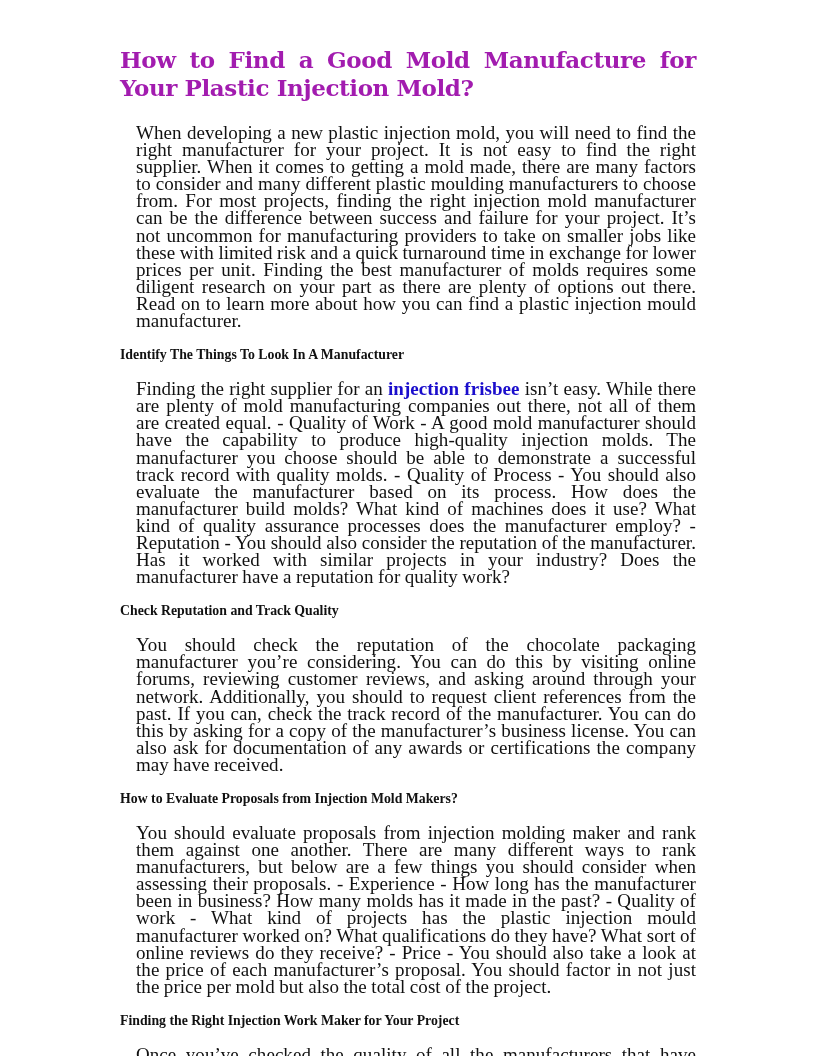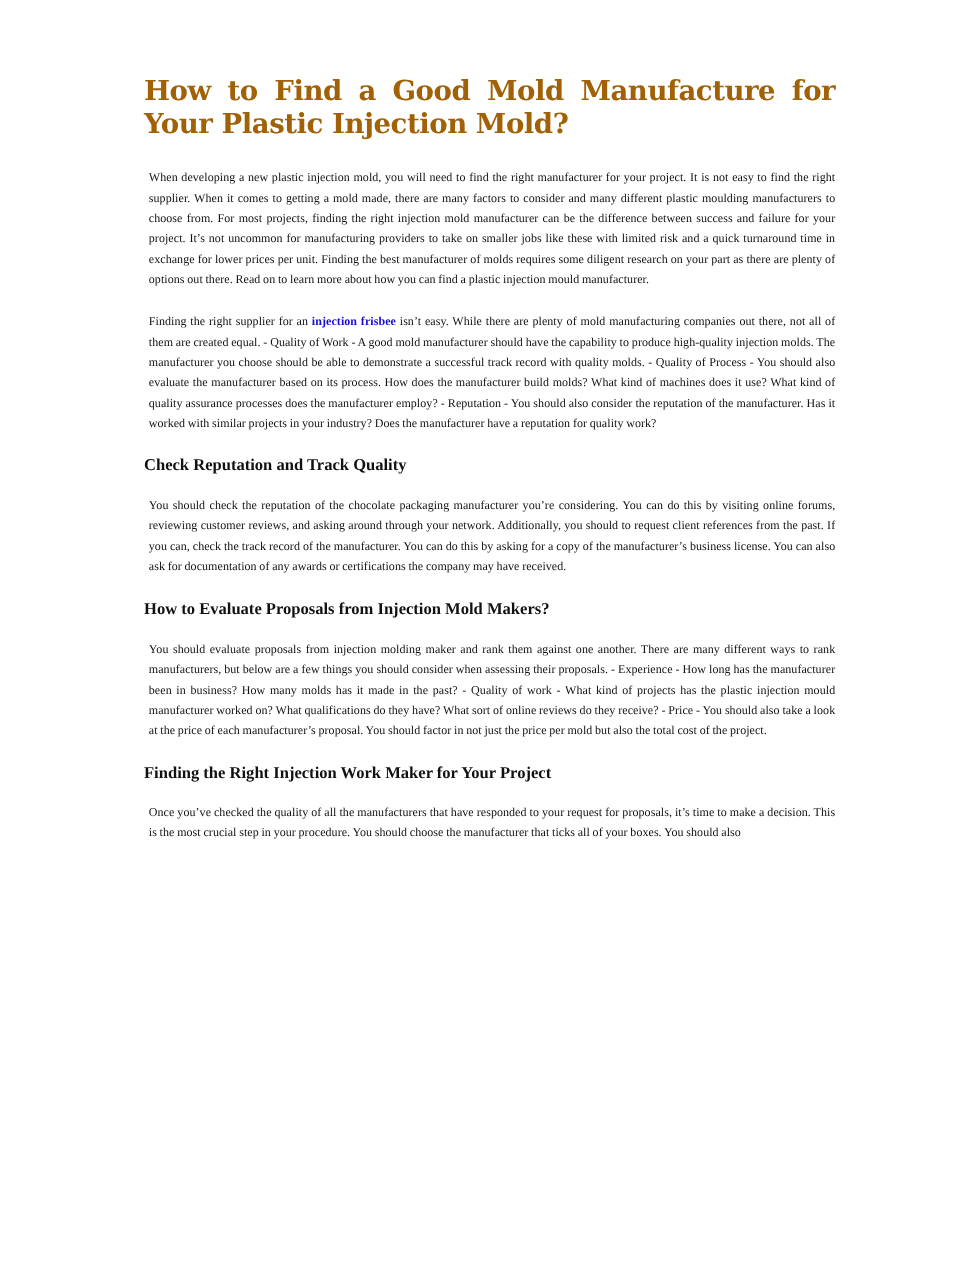--- a/index.html
+++ b/index.html
@@ -22,28 +22,28 @@
       width: 576px;
     }
     .doc-title {
       font-family: "DejaVu Serif", "Liberation Serif", serif;
       font-weight: bold;
       font-size: 23px;
       line-height: 28px;
       letter-spacing: -0.4px;
       text-align: justify;
       text-align-last: left;
-      margin: 16px 0 22px 0;
-      color: #a16207;
+      margin: 0 0 22px 0;
+      color: #a21caf;
     }
     .para {
-      font-size: 10px;
+      font-size: 19px;
       line-height: 17.1px;
       text-align: justify;
-      margin: 0 0 17px 4px;
+      margin: 0 0 17px 16px;
       letter-spacing: 0.05px;
       word-spacing: -0.3px;
     }
     .section-heading {
       font-size: 13.8px;
       line-height: 17px;
       font-weight: bold;
       margin: 0 0 17px 0;
       letter-spacing: 0px;
     }
@@ -54,20 +54,21 @@
     }
   </style>
 </head>
 <body>
 
 <div class="page">
   <h1 class="doc-title">How to Find a Good Mold Manufacture for Your Plastic Injection Mold?</h1>
 
   <p class="para">When developing a new plastic injection mold, you will need to find the right manufacturer for your project. It is not easy to find the right supplier. When it comes to getting a mold made, there are many factors to consider and many different plastic moulding manufacturers to choose from. For most projects, finding the right injection mold manufacturer can be the difference between success and failure for your project. It’s not uncommon for manufacturing providers to take on smaller jobs like these with limited risk and a quick turnaround time in exchange for lower prices per unit. Finding the best manufacturer of molds requires some diligent research on your part as there are plenty of options out there. Read on to learn more about how you can find a  plastic injection mould manufacturer.</p>
 
+  <h2 class="section-heading">Identify The Things To Look In A Manufacturer</h2>
   <p class="para"><span>Finding the right supplier for an </span><a class="link" style="color: rgb(26, 13, 204);">injection frisbee</a><span> isn’t easy. While there are plenty of mold manufacturing companies out there, not all of them are created equal. - Quality of Work - A good mold manufacturer should have the capability to produce high-quality injection molds. The manufacturer you choose should be able to demonstrate a successful track record with quality molds. - Quality of Process - You should also evaluate the manufacturer based on its process. How does the manufacturer build molds? What kind of machines does it use? What kind of quality assurance processes does the manufacturer employ? - Reputation - You should also consider the reputation of the manufacturer. Has it worked with similar projects in your industry? Does the manufacturer have a reputation for quality work?</span></p>
 
   <h2 class="section-heading">Check Reputation and Track Quality</h2>
   <p class="para">You should check the reputation of the chocolate packaging manufacturer you’re considering. You can do this by visiting online forums, reviewing customer reviews, and asking around through your network. Additionally, you should to request client references from the past. If you can, check the track record of the manufacturer. You can do this by asking for a copy of the manufacturer’s business license. You can also ask for documentation of any awards or certifications the company may have received.</p>
 
   <h2 class="section-heading">How to Evaluate Proposals from Injection Mold Makers?</h2>
   <p class="para">You should evaluate proposals from injection molding maker and rank them against one another. There are many different ways to rank manufacturers, but below are a few things you should consider when assessing their proposals. - Experience - How long has the manufacturer been in business? How many molds has it made in the past? - Quality of work - What kind of projects has the plastic injection mould manufacturer worked on? What qualifications do they have? What sort of online reviews do they receive? - Price - You should also take a look at the price of each manufacturer’s proposal. You should factor in not just the price per mold but also the total cost of the project.</p>
 
   <h2 class="section-heading">Finding the Right Injection Work Maker for Your Project</h2>
   <p class="para">Once you’ve checked the quality of all the manufacturers that have responded to your request for proposals, it’s time to make a decision. This is the most crucial step in your procedure. You should choose the manufacturer that ticks all of your boxes. You should also</p>

